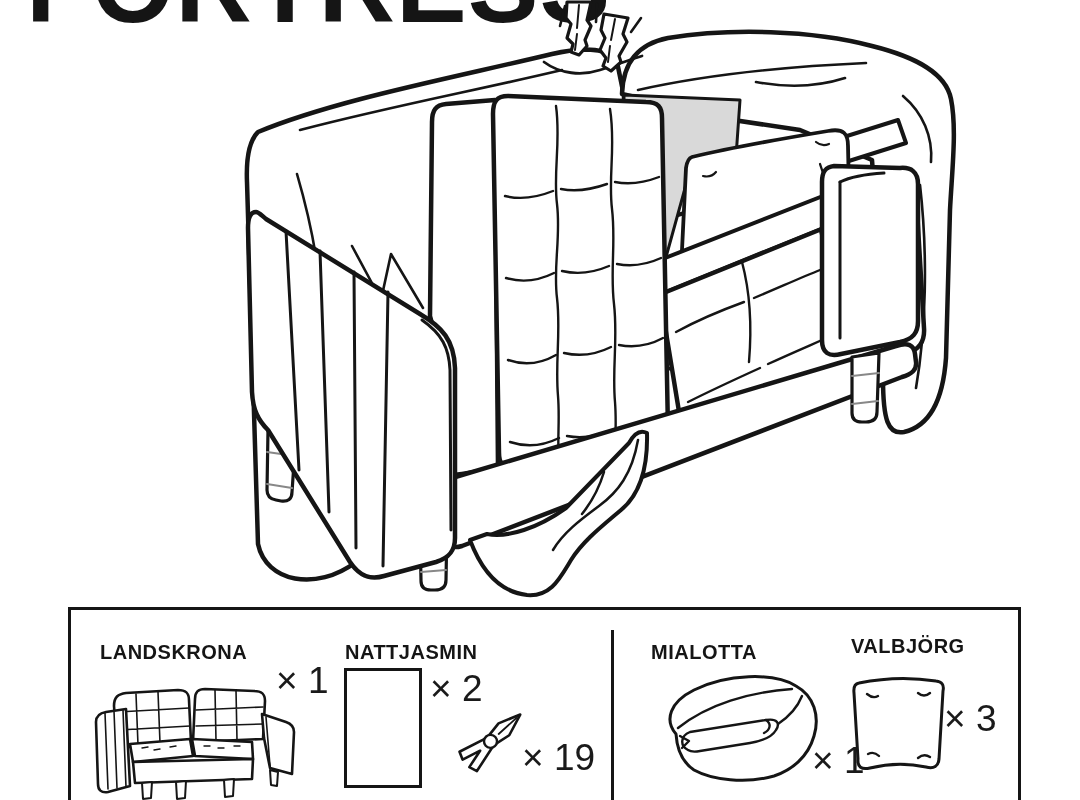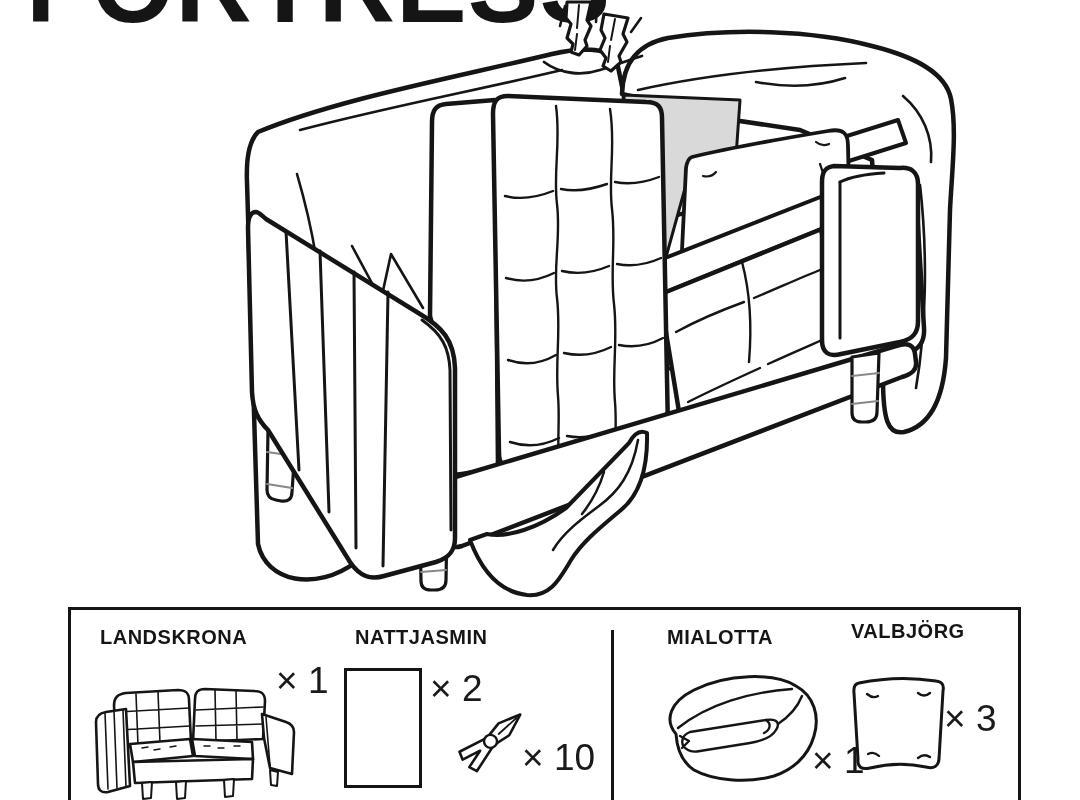--- a/index.html
+++ b/index.html
@@ -3,21 +3,21 @@
 <meta charset="utf-8">
 <style>
   html,body{margin:0;padding:0;background:#fff;}
   .page{position:relative;width:1080px;height:800px;background:#ffffff;overflow:hidden;
         font-family:"Liberation Sans", sans-serif;color:#151515;}
   .title{position:absolute;left:26px;top:-68px;font-size:106px;line-height:106px;
          font-weight:bold;letter-spacing:1px;white-space:nowrap;color:#151515;}
   .fort-svg{position:absolute;left:0;top:0;}
   .parts-box{position:absolute;left:68px;top:607px;width:953px;height:240px;
              border:3px solid #151515;box-sizing:border-box;background:#fff;}
-  .part-label{position:absolute;font-size:20px;font-weight:bold;letter-spacing:.5px;white-space:nowrap;}
+  .part-label{position:absolute;font-size:20px;font-weight:bold;letter-spacing:.5px;white-space:nowrap;margin-top:15px;}
   .qty{position:absolute;font-size:37px;font-weight:400;color:#1a1a1a;white-space:nowrap;}
   .divider{position:absolute;left:540px;top:20px;width:3px;height:205px;background:#151515;}
   .sheet-rect{position:absolute;left:273px;top:58px;width:72px;height:114px;
               border:3px solid #151515;background:#fff;}
   .icon-abs{position:absolute;}
   svg{display:block;}
 </style>
 </head>
 <body>
 
@@ -181,35 +181,35 @@
         <g stroke-width="2">
           <path d="M 58,101 L 68,100 L 67,116 L 59,117 Z"></path>
           <path d="M 92,100 L 102,99 L 101,116 L 93,117 Z"></path>
           <path d="M 140,98 L 150,97 L 149,114 L 141,115 Z"></path>
           <path d="M 186,88 L 194,90 L 193,104 L 187,103 Z"></path>
         </g>
       </g>
     </svg>
     <div class="qty" style="left:205px;top:50px">× 1</div>
 
-    <div class="part-label" style="left:284px;top:16px">NATTJASMIN</div>
+    <div class="part-label" style="left:274px;top:16px">NATTJASMIN</div>
     <div class="sheet-rect"></div>
     <div class="qty" style="left:359px;top:58px">× 2</div>
     <svg class="icon-abs" style="left:381px;top:88px" width="80" height="85" viewBox="0 0 80 85">
       <g transform="rotate(48 40 42)" stroke="#151515" fill="#fff" stroke-linejoin="round" stroke-linecap="round">
         <path stroke-width="2.6" d="M 40,4 L 48,26 L 45,44 L 53,74 L 45,77 L 40,58 L 35,77 L 27,74 L 35,44 L 32,26 Z"></path>
         <circle cx="40" cy="44" r="6.5" stroke-width="2.4"></circle>
         <path fill="none" stroke-width="1.8" d="M 40,9 L 40,33"></path>
       </g>
     </svg>
-    <div class="qty" style="left:451px;top:127px">× 10</div>
+    <div class="qty" style="left:451px;top:127px">× 19</div>
 
     <div class="divider"></div>
 
-    <div class="part-label" style="left:596px;top:16px">MIALOTTA</div>
+    <div class="part-label" style="left:580px;top:16px">MIALOTTA</div>
     <svg class="icon-abs" style="left:571px;top:52px" width="180" height="122" viewBox="0 0 180 122">
       <g stroke="#151515" fill="#fff" stroke-linejoin="round" stroke-linecap="round">
         <path stroke-width="3" d="M 34,72 C 22,58 28,40 52,28 C 84,12 132,10 154,24 C 172,34 178,54 172,74 C 166,95 150,108 132,114 C 104,122 70,118 52,108 C 40,100 35,88 34,72 Z"></path>
         <g fill="none" stroke-width="2.4">
           <path d="M 36,66 C 66,42 108,30 150,27"></path>
           <path d="M 46,88 C 38,84 38,74 48,70 L 124,58 C 136,56 138,62 134,68 C 130,75 120,79 108,81 L 58,89 C 53,90 49,90 46,88"></path>
           <path d="M 47,79 L 38,74 M 47,79 L 40,86"></path>
           <path d="M 124,58 C 130,62 128,68 122,71"></path>
           <path d="M 136,62 C 148,54 156,44 160,34"></path>
         </g>

